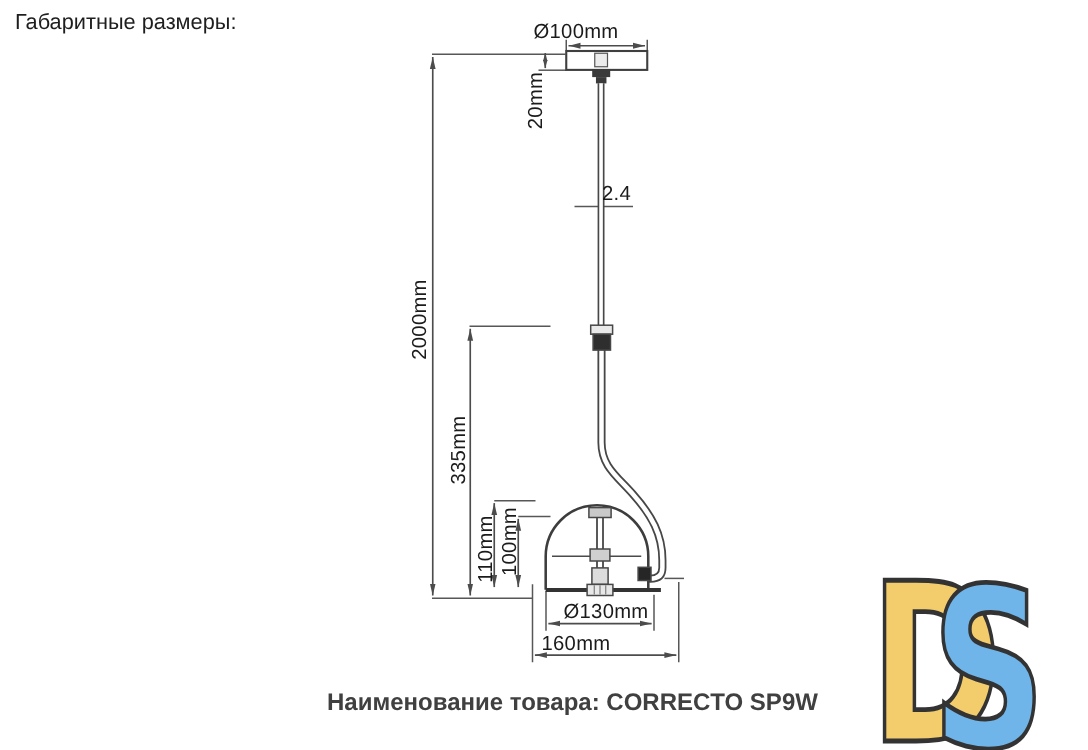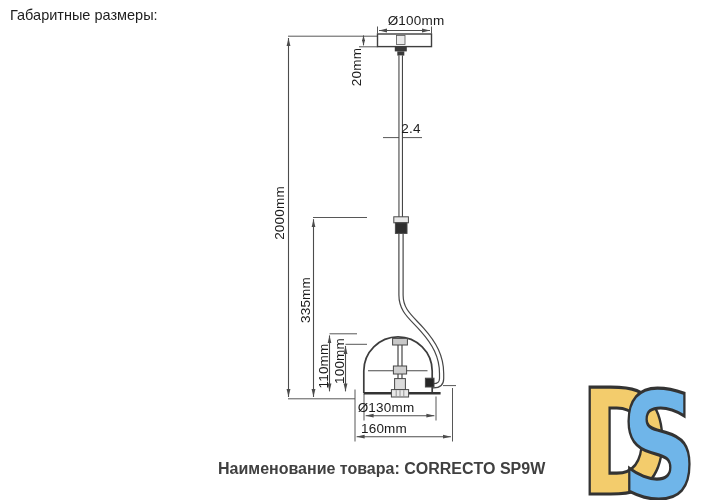--- a/index.html
+++ b/index.html
@@ -92,28 +92,28 @@
       <path d="M400.7 55.5 V217" stroke="#474747" stroke-width="4.6" fill="none"></path>
       <path d="M400.7 55.5 V217" stroke="#ffffff" stroke-width="2.4" fill="none"></path>
     </g>
 
     <g>
       <rect x="393.8" y="216.8" width="14.6" height="6" fill="#e9e9e9" stroke="#474747" stroke-width="1"></rect>
       <rect x="395.4" y="222.8" width="11.6" height="10.6" fill="#2e2e2e" stroke="#474747" stroke-width="1"></rect>
     </g>
   </svg>
 
-  <div class="dim" style="left:416px;top:21px">Ø100mm</div>
+  <div class="dim" style="left:384px;top:21px">Ø100mm</div>
   <div class="dim rot" style="left:357px;top:67px">20mm</div>
   <div class="dim rot" style="left:280px;top:213px">2000mm</div>
   <div class="dim" style="left:411px;top:129px">2.4</div>
   <div class="dim rot" style="left:306px;top:300px">335mm</div>
   <div class="dim rot" style="left:324px;top:366px">110mm</div>
   <div class="dim rot" style="left:340px;top:361px">100mm</div>
-  <div class="dim" style="left:386px;top:408px">Ø130mm</div>
+  <div class="dim" style="left:404px;top:408px">Ø130mm</div>
   <div class="dim" style="left:384px;top:429px">160mm</div>
 
   <div class="caption">Наименование товара: CORRECTO SP9W</div>
 
   <svg class="logo" viewBox="0 0 150 120" xmlns="http://www.w3.org/2000/svg">
     <text transform="translate(5 114) scale(0.72 1)" font-family="DejaVu Sans, sans-serif" font-weight="bold" font-size="147" stroke="#333333" stroke-width="3.2" fill="#f3cc6c">D</text>
     <text transform="translate(46 117) scale(0.72 1)" font-family="DejaVu Sans, sans-serif" font-weight="bold" font-size="147" stroke="#333333" stroke-width="3.2" fill="#6fb5e9">S</text>
   </svg>
 
 </div>

